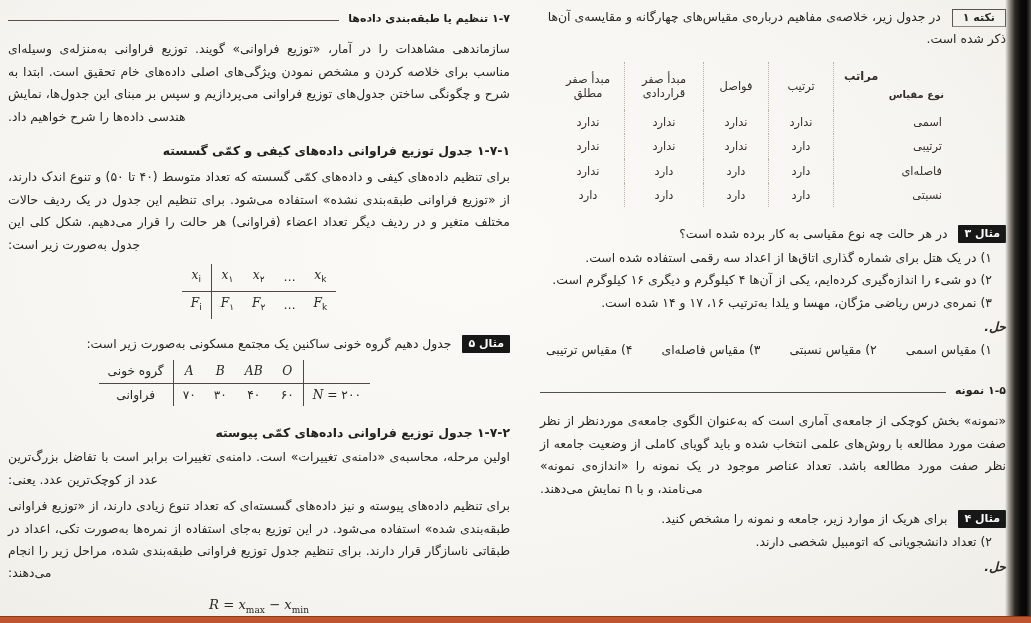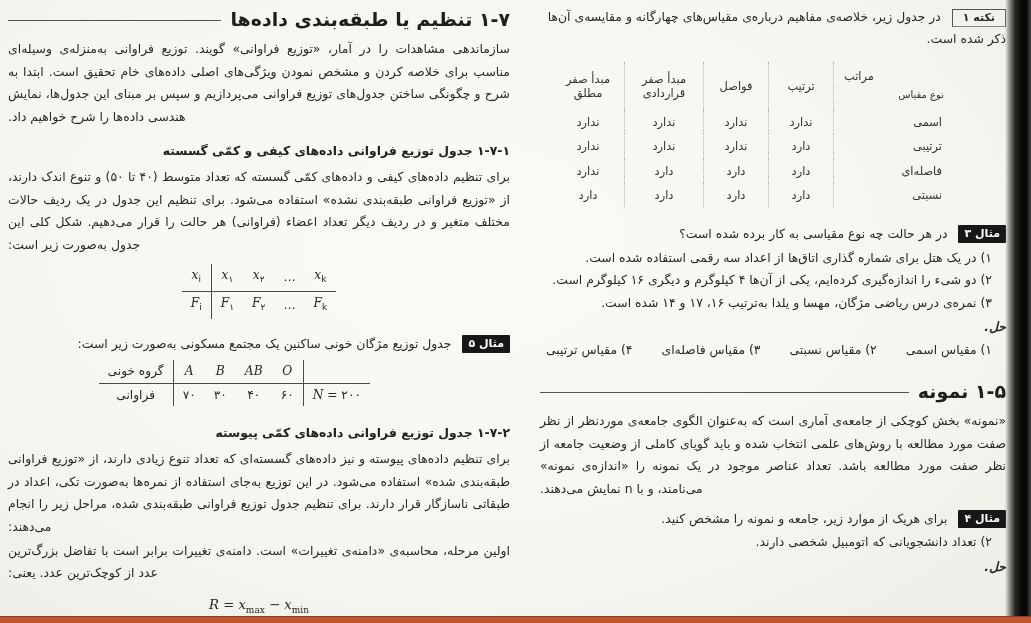--- a/index.html
+++ b/index.html
@@ -11,42 +11,42 @@
     font-size:12.4px;
     line-height:22.4px;
   }
   .col { position:absolute; direction:rtl; }
   .col-left  { left:8px;  top:4px; width:502px; }
   .col-right { left:540px; top:2px; width:466px; }
 
   
   .p-main  { text-align:justify; text-align-last:left; margin:0; }
 
-  .sec-head { display:flex; align-items:center; gap:9px; font-weight:bold; font-size:19px; color:#201e19; margin:0; }
+  .sec-head { display:flex; align-items:center; gap:9px; font-weight:bold; font-size:11px; color:#201e19; margin:0; }
   .sec-rule { flex:1; border-top:1.4px solid #55514a; margin-top:3px; }
   .sub-head { font-weight:bold; font-size:12.4px; color:#23211c; margin:0; }
 
   .badge { display:inline-block; background:#171717; color:#fbfbf9; font-size:11px; font-weight:bold;
            line-height:15px; padding:1px 6px 2px; margin-left:7px; vertical-align:1px; border-radius:1px;text-align:right; }
   .note-label { display:inline-block; border:1px solid #5a564e; border-bottom-color:#8a867c;
                 font-size:11px; font-weight:bold; padding:0 10px 1px; margin-left:7px; line-height:15px; }
   .sol-label { font-weight:bold; margin:2px 0 0;font-style:italic; }
 
   ul.plain { list-style:none; margin:1px 0 0; padding:0 14px 0 0; }
   ul.plain li { text-align:right; }
 
   .answers-row { display:flex; justify-content:space-between; padding:1px 14px 0 6px; }
 
   
   table.scales { border-collapse:collapse; margin:11px 56px 0 0; direction:rtl; font-size:11.4px; color:#33302a; }
   table.scales td, table.scales th { font-weight:normal; text-align:center; vertical-align:middle;
         padding:1px 6px; height:21px; border-left:1px dotted #b7b2a4; }
   table.scales tr > *:last-child { border-left:none; }
   table.scales .colhead { line-height:14px; padding-top:4px; padding-bottom:4px; width:52px; }
-  table.scales .corner { position:relative; width:104px; height:46px; border-left:1px dotted #b7b2a4; }
+  table.scales .corner { position:relative; width:104px; height:46px; border-left:1px dotted #b7b2a4;font-weight:bold; }
   table.scales .corner .c-top { position:absolute; top:3px; left:10px; font-size:11.4px; }
   table.scales .corner .c-bot { position:absolute; bottom:3px; right:6px; font-size:10px; }
   table.scales tbody th { text-align:right; padding-right:8px; }
 
   
   .mini-table { direction:ltr; border-collapse:collapse; font-size:12.2px; color:#2a2823; }
   .mini-table td, .mini-table th { font-weight:normal; text-align:center; padding:0 9px; height:21px; white-space:nowrap; }
   .mini-table .lbl { font-family:"DejaVu Sans", sans-serif; }
   .mini-table tr.topline td, .mini-table tr.topline th { border-top:1.2px solid #4d4a43; }
   .mini-table .vline { border-left:1.2px solid #4d4a43; }
@@ -183,21 +183,21 @@
         <td class="vline"><i>F</i><sub>۱</sub></td>
         <td><i>F</i><sub>۲</sub></td>
         <td>…</td>
         <td><i>F</i><sub>k</sub></td>
       </tr>
     </tbody>
       </table>
 
     <div class="mt14">
       <span class="badge">مثال ۵</span>
-      <span>جدول توزیع مژگان خونی ساکنین یک مجتمع مسکونی به‌صورت زیر است:</span>
+      <span>جدول دهیم گروه خونی ساکنین یک مجتمع مسکونی به‌صورت زیر است:</span>
     </div>
 
     <table class="mini-table blood">
       <tbody>
           <tr>
         <th class="lbl">گروه خونی</th>
         <td class="vline math">A</td>
         <td class="math">B</td>
         <td class="math">AB</td>
         <td class="math">O</td>
@@ -208,22 +208,22 @@
         <td class="vline">۷۰</td>
         <td>۳۰</td>
         <td>۴۰</td>
         <td>۶۰</td>
         <td class="vline"><i>N</i> = ۲۰۰</td>
       </tr>
     </tbody>
       </table>
 
     <div class="sub-head mt16">۱-۷-۲ جدول توزیع فراوانی داده‌های کمّی پیوسته</div>
+    <p class="p-main mt2">اولین مرحله، محاسبه‌ی «دامنه‌ی تغییرات» است. دامنه‌ی تغییرات برابر است با تفاضل بزرگ‌ترین عدد از کوچک‌ترین عدد. یعنی:</p>
     <p class="p-main mt4">برای تنظیم داده‌های پیوسته و نیز داده‌های گسسته‌ای که تعداد تنوع زیادی دارند، از «توزیع فراوانی طبقه‌بندی شده» استفاده می‌شود. در این توزیع به‌جای استفاده از نمره‌ها به‌صورت تکی، اعداد در طبقاتی ناسازگار قرار دارند. برای تنظیم جدول توزیع فراوانی طبقه‌بندی شده، مراحل زیر را انجام می‌دهند:</p>
-    <p class="p-main mt2">اولین مرحله، محاسبه‌ی «دامنه‌ی تغییرات» است. دامنه‌ی تغییرات برابر است با تفاضل بزرگ‌ترین عدد از کوچک‌ترین عدد. یعنی:</p>
 
     <div class="formula"><i>R</i> = <i>x</i><sub>max</sub> − <i>x</i><sub>min</sub></div>
 
   </div>
 
   <div class="binding"></div>
   <div class="bottom-bar"></div>
 </div>
 
 </body></html>

